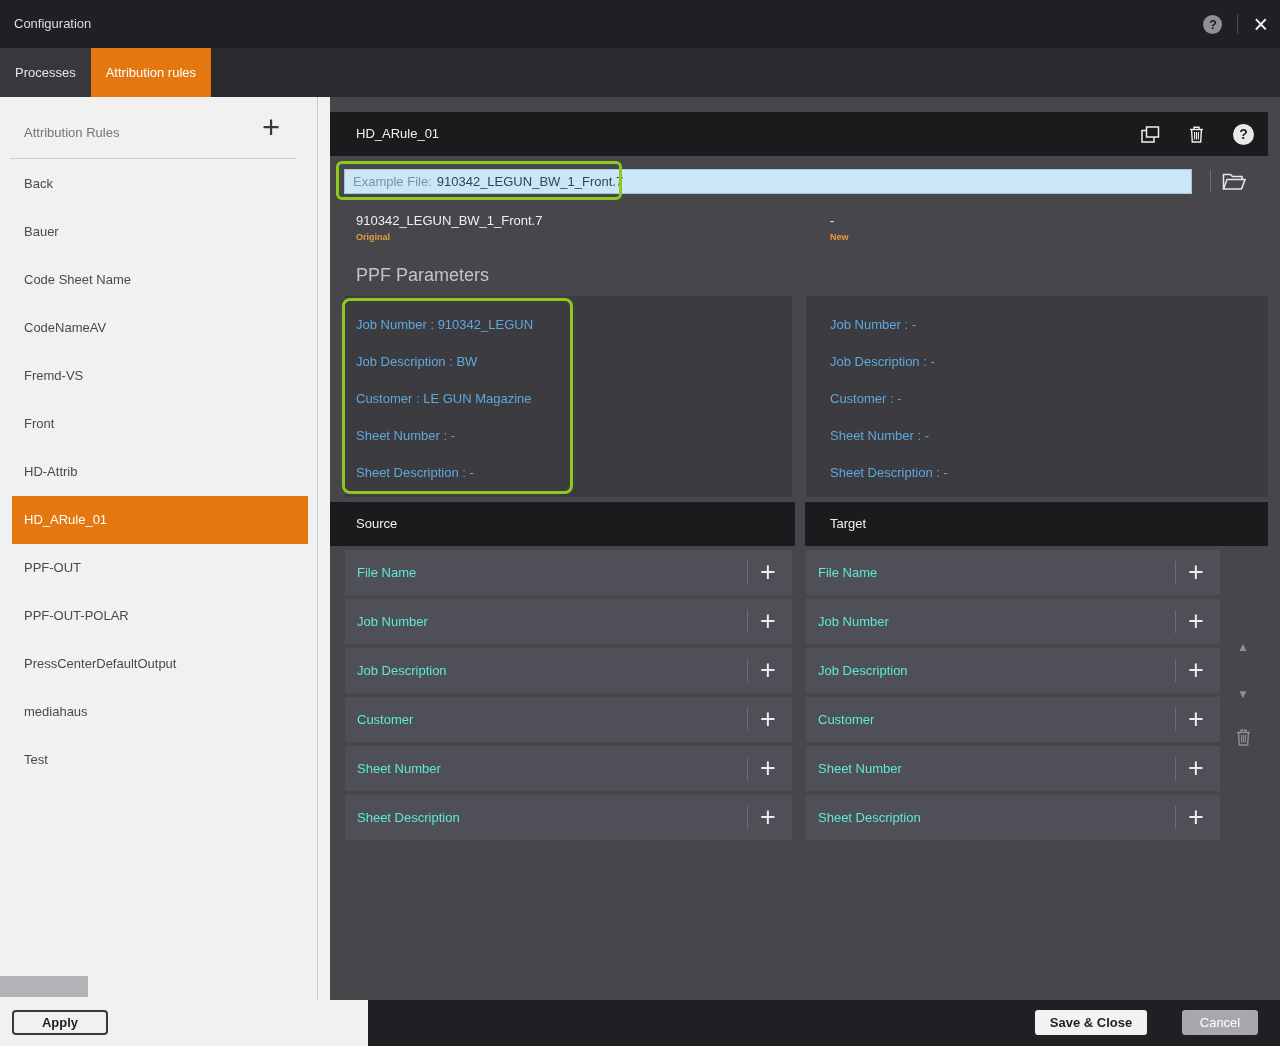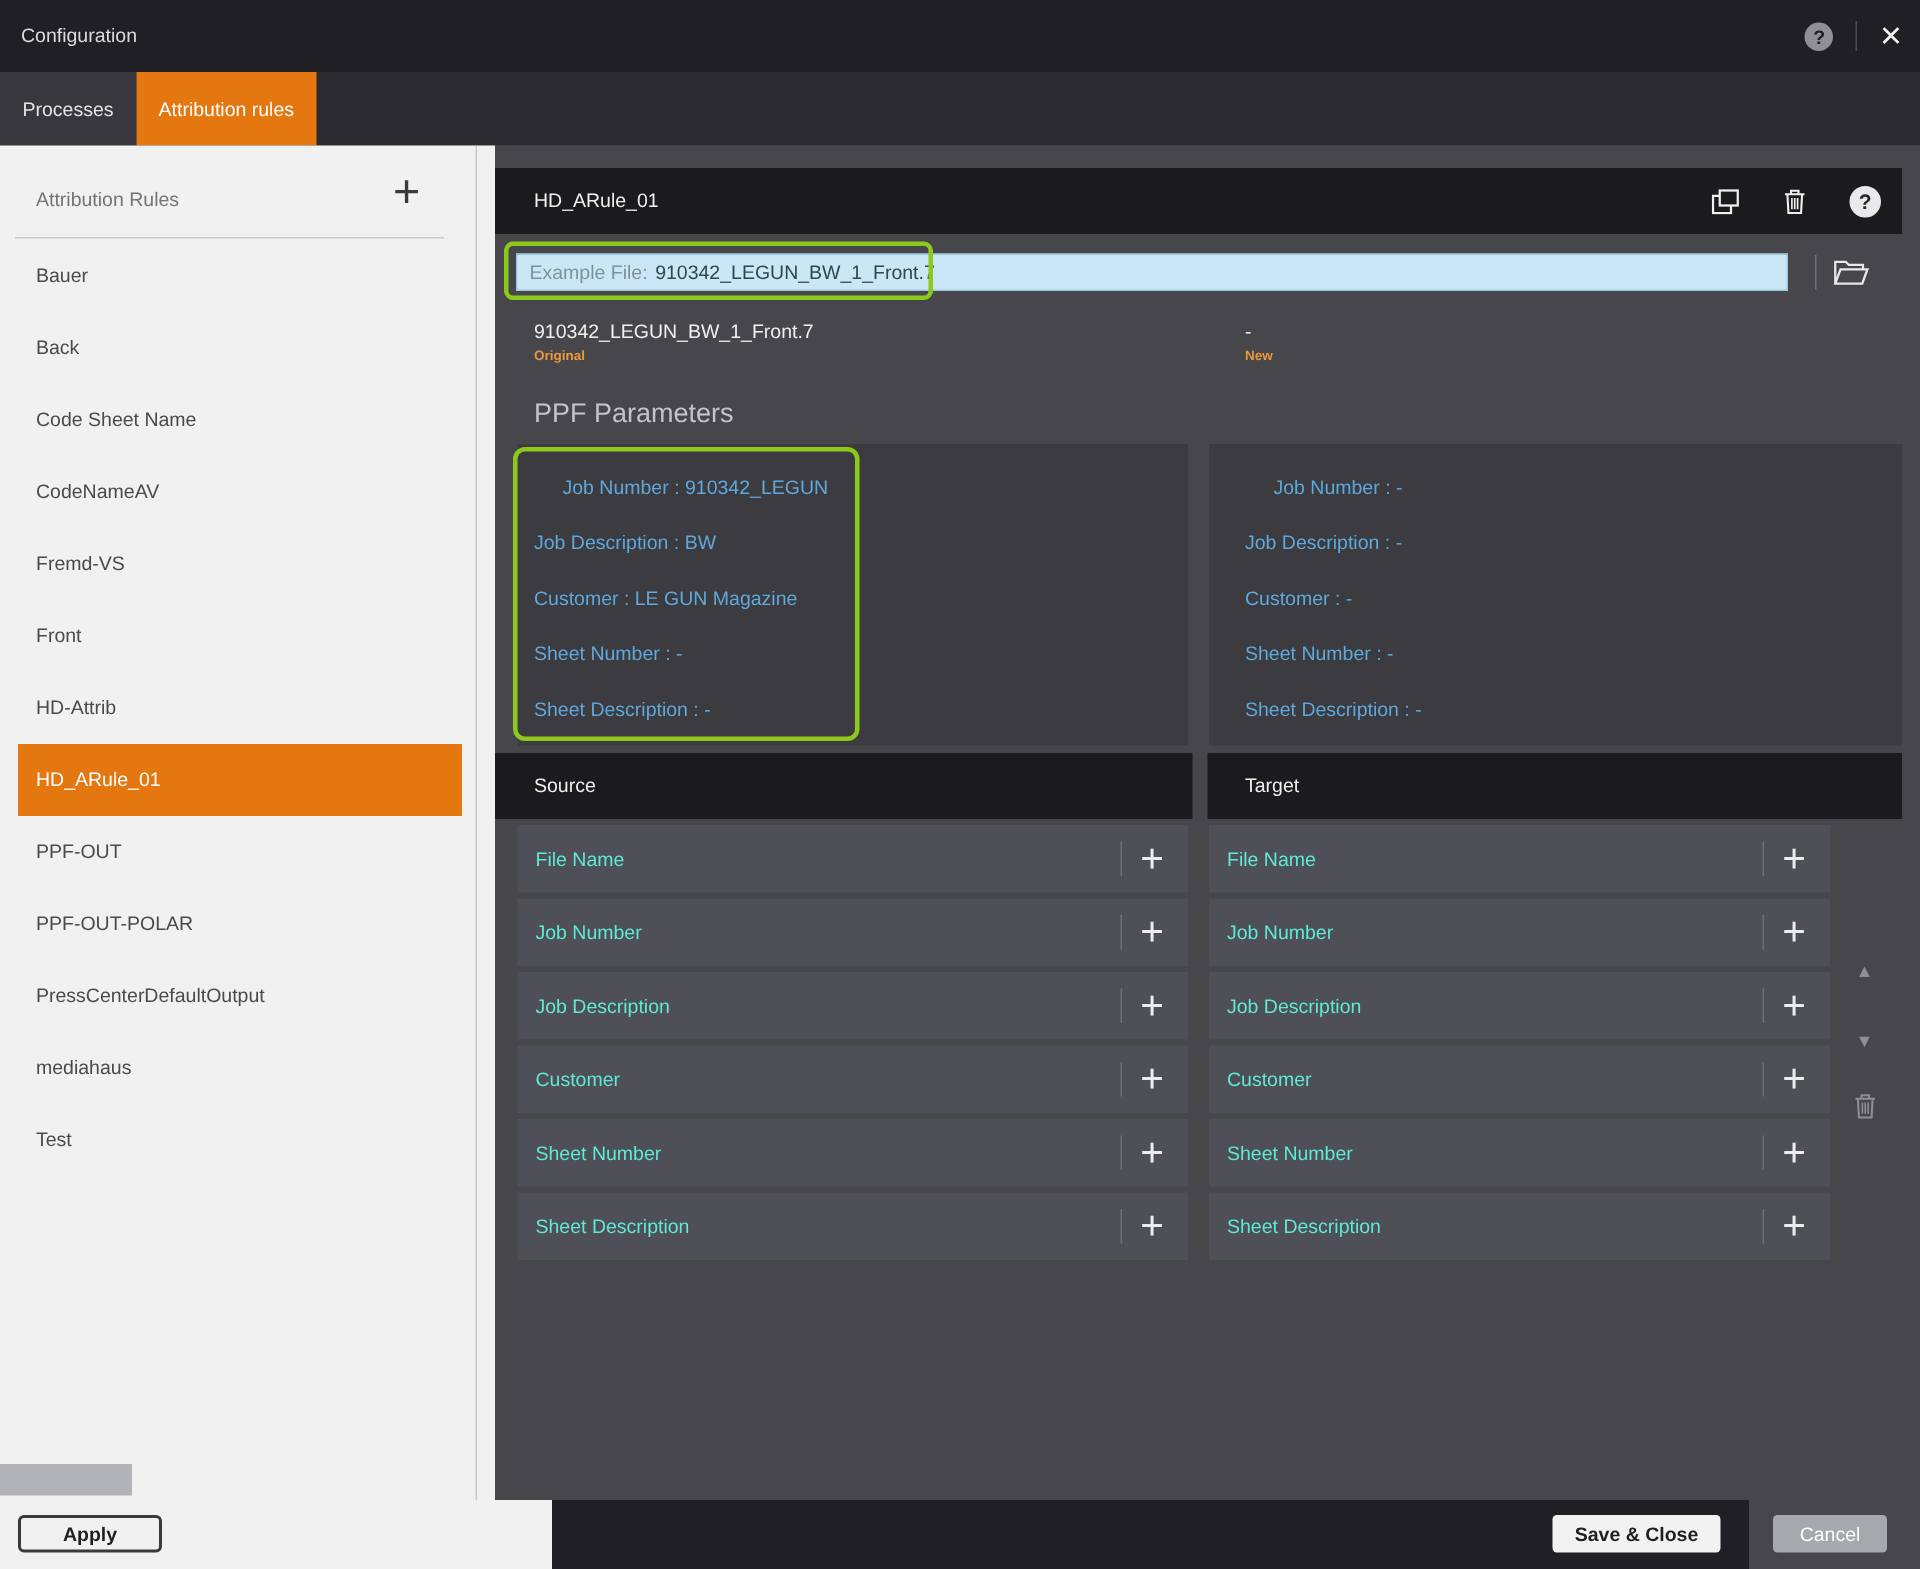--- a/index.html
+++ b/index.html
@@ -79,21 +79,21 @@
   .file-block.new{left:500px;}
 
   .ppf-title{position:absolute;left:26px;top:168px;color:#C4C4C8;font-size:18px;}
 
   .param-panel{position:absolute;top:199px;height:201px;background:var(--panel-bg);}
   .param-panel.left{left:15px;width:447px;}
   .param-panel.right{left:476px;width:462px;}
   .param-line{position:absolute;font-size:13px;color:var(--blue);white-space:nowrap;}
   .param-panel.left .param-line{left:11px;}
   .param-panel.right .param-line{left:24px;}
-  .pl0{top:21px;margin-left:19px;}.pl1{top:58px;}.pl2{top:95px;}.pl3{top:132px;}.pl4{top:169px;}
+  .pl0{top:21px;}.pl1{top:58px;}.pl2{top:95px;}.pl3{top:132px;}.pl4{top:169px;}
 
   .section-bar{position:absolute;top:405px;height:44px;background:var(--bar-dark);color:#F0F0F0;
                font-size:13px;line-height:44px;}
   .section-bar.source{left:0;width:465px;padding-left:26px;}
   .section-bar.target{left:475px;width:463px;padding-left:25px;}
 
   .rows-list{position:absolute;top:453px;}
   .rows-list.source-rows{left:15px;width:447px;}
   .rows-list.target-rows{left:476px;width:414px;}
   .list-row{position:relative;height:45px;background:var(--row-bg);margin-bottom:4px;cursor:pointer;}
@@ -104,21 +104,21 @@
            font-family:"Liberation Sans",sans-serif;}
 
   .list-controls{position:absolute;left:902px;top:0;width:22px;}
   .ctrl{position:absolute;left:0;width:22px;text-align:center;background:none;border:none;cursor:pointer;
         color:#8E8E93;font-size:12px;font-family:"Liberation Sans",sans-serif;}
   .ctrl.up{top:543px;}
   .ctrl.down{top:590px;}
   .ctrl.trash{top:632px;}
 
   
-  .footer{position:absolute;left:0;top:1000px;width:1166px;height:46px;background:var(--titlebar);}
+  .footer{position:absolute;left:0;top:1000px;width:1280px;height:46px;background:var(--titlebar);}
   .footer-left{position:absolute;left:0;top:0;width:368px;height:46px;background:var(--sidebar-bg);}
   .apply-btn{position:absolute;left:12px;top:10px;width:96px;height:25px;background:var(--sidebar-bg);
              border:2px solid #3A3A3E;border-radius:4px;color:#1F1F23;font-size:13px;font-weight:bold;
              cursor:pointer;font-family:"Liberation Sans",sans-serif;}
   .save-btn{position:absolute;left:1035px;top:10px;width:112px;height:25px;background:#F2F2F2;border:none;
             border-radius:3px;color:#1F1F23;font-size:13px;font-weight:bold;cursor:pointer;
             font-family:"Liberation Sans",sans-serif;}
   .cancel-btn{position:absolute;left:1182px;top:10px;width:76px;height:25px;background:#A6A8AD;border:none;
               border-radius:3px;color:#FFFFFF;font-size:13px;cursor:pointer;
               font-family:"Liberation Sans",sans-serif;}
@@ -140,22 +140,22 @@
   <nav class="tabbar">
     <div class="tab">Processes</div>
     <div class="tab active">Attribution rules</div>
   </nav>
 
   <aside class="sidebar">
     <span class="sidebar-header-label">Attribution Rules</span>
     <button class="sidebar-add"><span>+</span></button>
     <div class="sidebar-rule"></div>
     <div class="sidebar-list">
+      <div class="sidebar-item">Back</div>
       <div class="sidebar-item">Bauer</div>
-      <div class="sidebar-item">Back</div>
       <div class="sidebar-item">Code Sheet Name</div>
       <div class="sidebar-item">CodeNameAV</div>
       <div class="sidebar-item">Fremd-VS</div>
       <div class="sidebar-item">Front</div>
       <div class="sidebar-item">HD-Attrib</div>
       <div class="sidebar-item selected">HD_ARule_01</div>
       <div class="sidebar-item">PPF-OUT</div>
       <div class="sidebar-item">PPF-OUT-POLAR</div>
       <div class="sidebar-item">PressCenterDefaultOutput</div>
       <div class="sidebar-item">mediahaus</div>

